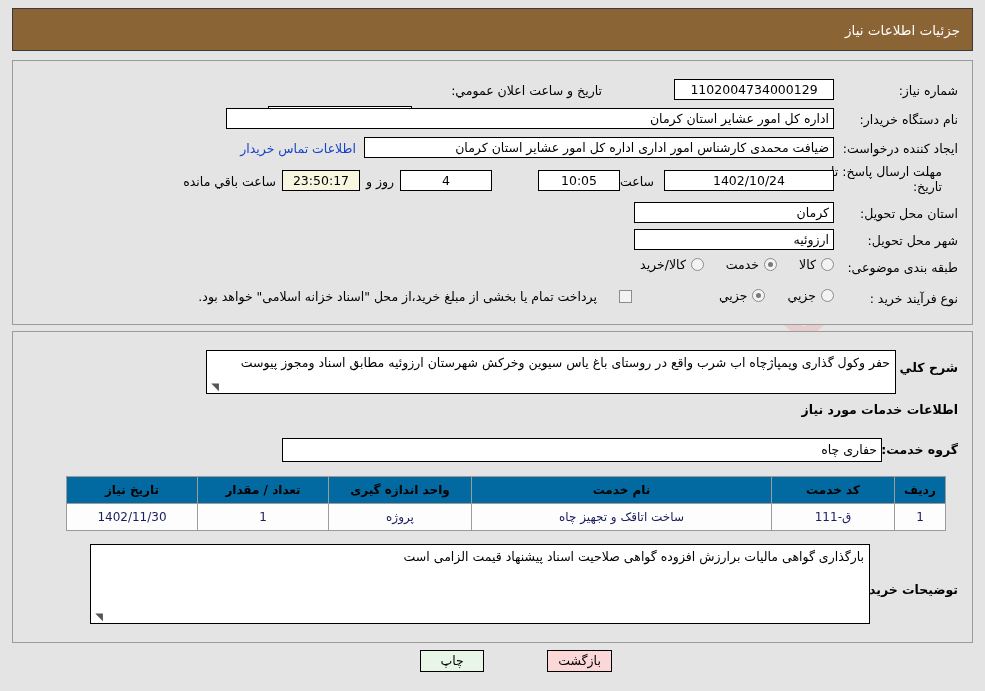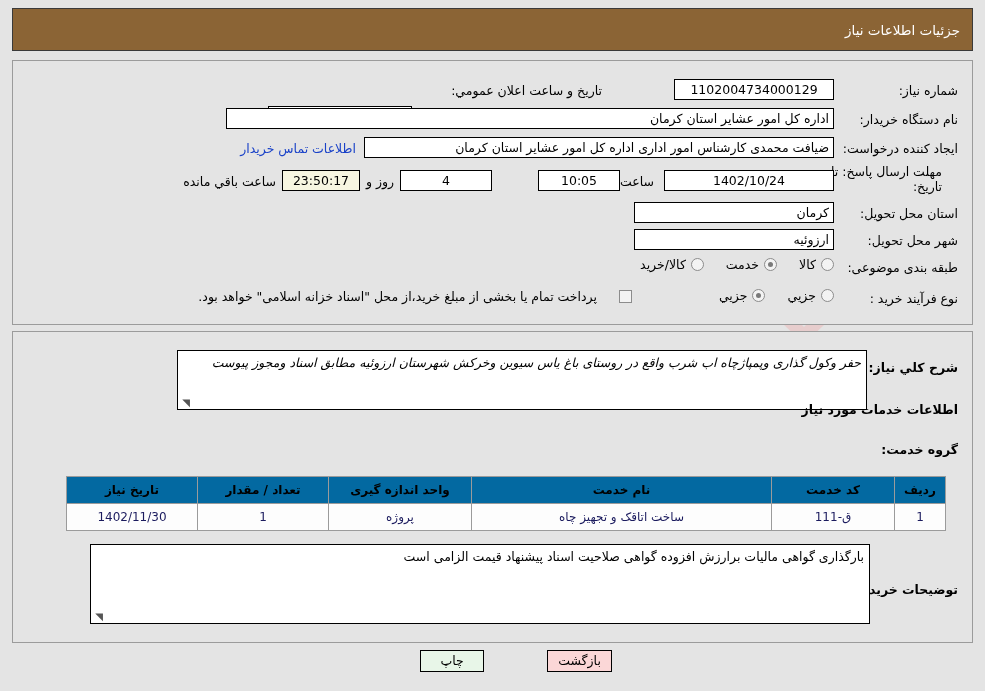--- a/index.html
+++ b/index.html
@@ -335,28 +335,29 @@
   </div>
   <div style="position:absolute; right:340px; top:228px; display:flex; align-items:center; gap:22px;">
     <span class="checkbox"></span>
     <span class="flabel">پرداخت تمام یا بخشی از مبلغ خرید،از محل "اسناد خزانه اسلامی" خواهد بود.</span>
   </div>
 </div>
 
 <div class="panel" id="panel-bottom">
 
   <div class="flabel" style="position:absolute; right:14px; top:28px; font-weight:bold;">شرح کلي نیاز:</div>
-  <div class="tbox" style="position:absolute; right:105px; top:18px; width:690px; height:60px;font-style:italic;">
+  <div class="tbox" style="position:absolute; right:76px; top:18px; width:690px; height:44px;">
     <span>حفر وکول گذاری وپمپاژچاه اب شرب واقع در روستای باغ یاس سیوین وخرکش شهرستان ارزوئیه مطابق اسناد ومجوز پیوست</span>
     <span class="grip">◥</span>
   </div>
 
   <div class="section-head" style="right:14px; top:70px;">اطلاعات خدمات مورد نیاز</div>
 
   <div class="flabel" style="position:absolute; right:14px; top:110px; font-weight:bold;">گروه خدمت:</div>
+  <div class="fbox right" style="position:absolute; right:90px; top:106px; width:600px; height:24px; line-height:22px;">حفاری چاه</div>
 
   <table class="need-table" style="right:26px; top:144px; width:880px;">
     <thead>
       <tr>
         <th style="width:38px;">ردیف</th>
         <th style="width:110px;">کد خدمت</th>
         <th>نام خدمت</th>
         <th style="width:130px;">واحد اندازه گیری</th>
         <th style="width:118px;">تعداد / مقدار</th>
         <th style="width:118px;">تاریخ نیاز</th>

